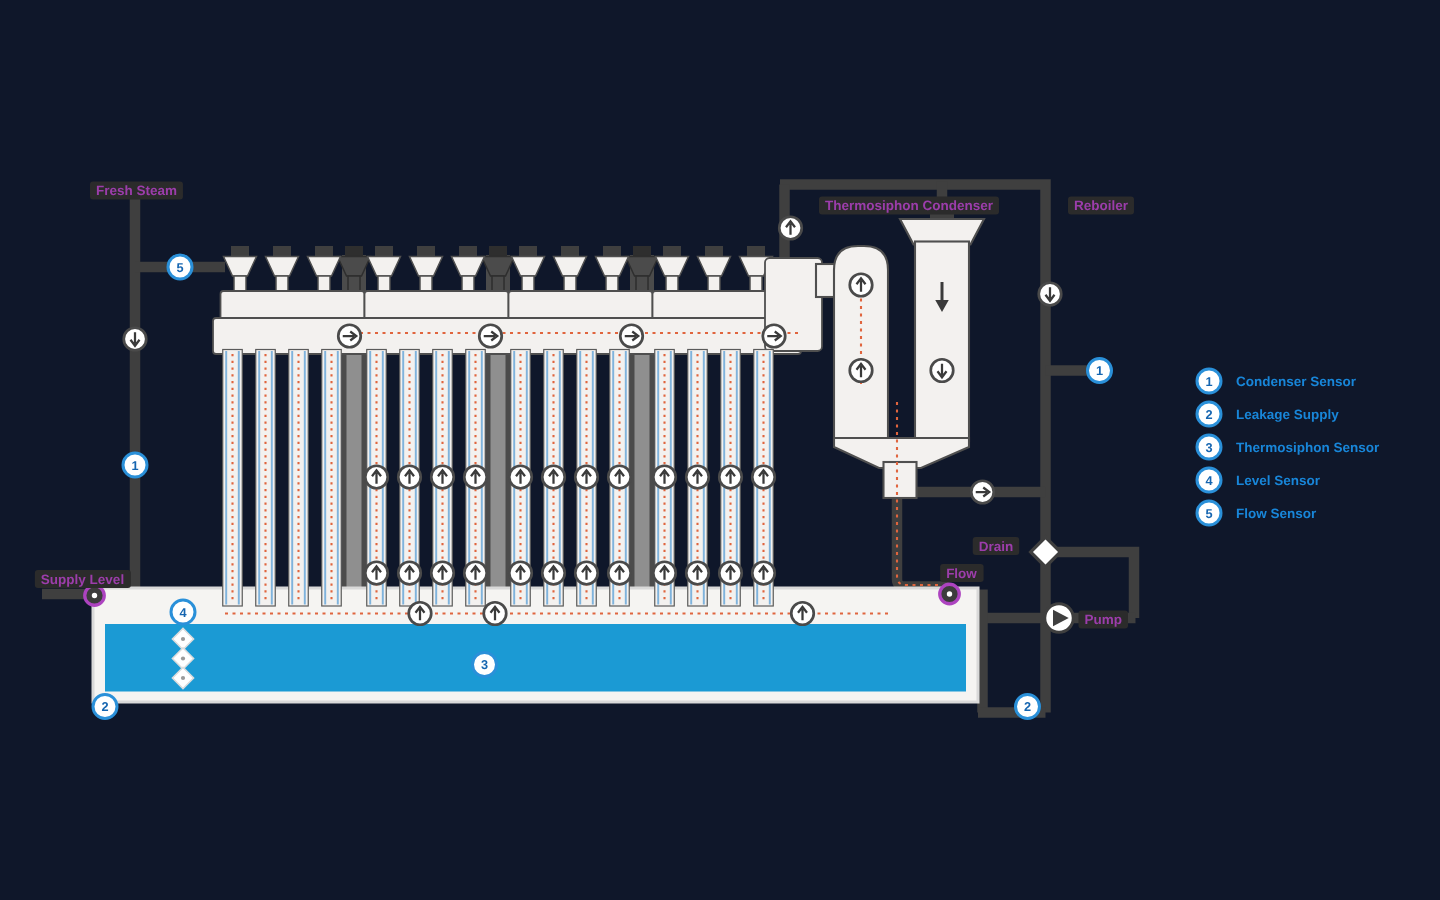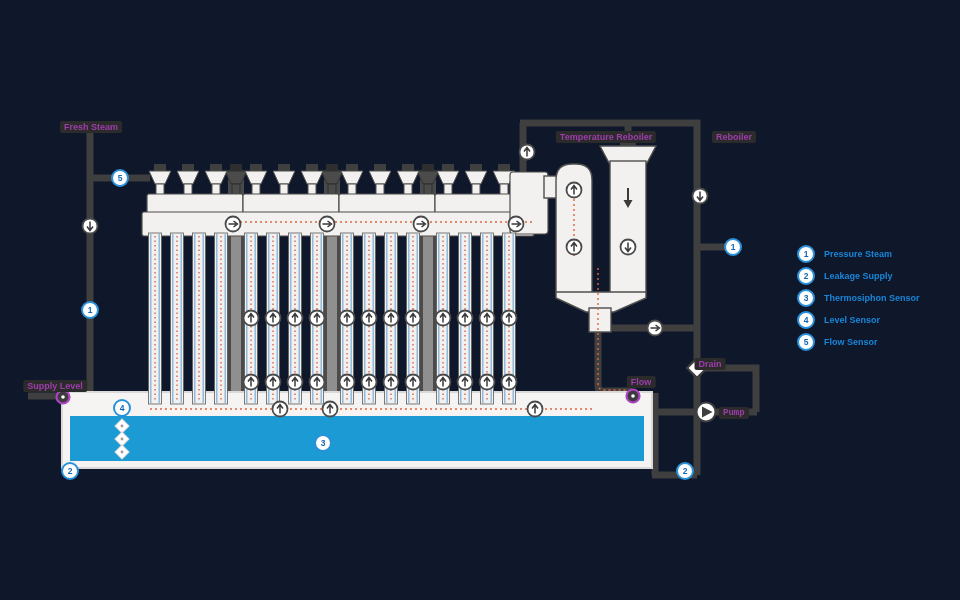--- a/index.html
+++ b/index.html
@@ -4,21 +4,21 @@
 <style>
   html,body{margin:0;padding:0;background:#000;}
   .stage{position:relative;width:960px;height:600px;background:#0f172a;overflow:hidden;
          font-family:"Liberation Sans",sans-serif;}
   svg{position:absolute;left:0;top:0;}
 
   
   .lbl{position:absolute;transform:translate(-50%,-50%);color:#9c3dab;
        font:bold 9px "Liberation Sans",sans-serif;white-space:nowrap;
        background:#2b2b2b;padding:1px 4px;border-radius:2px;z-index:6;}
-  .lbl.noshift{transform:translate(0,-50%);font-family:Liberation Mono, monospace;}
+  .lbl.noshift{transform:translate(0,-50%);}
 
   
   .sens{position:absolute;width:14px;height:14px;border:2px solid #2a90d9;border-radius:50%;
         background:#fff;color:#1565b0;font:bold 8.5px/14px "Liberation Sans",sans-serif;
         text-align:center;transform:translate(-50%,-50%);z-index:7;}
 
   
   .legend{position:absolute;left:797px;top:246px;z-index:7;}
   .legend-row{display:flex;align-items:center;margin-bottom:7px;height:15px;}
   .legend-badge{width:14px;height:14px;border:2px solid #2a90d9;border-radius:50%;
@@ -222,39 +222,39 @@
   <use href="#port" transform="translate(63,397)"></use>
   <use href="#port" transform="translate(633,396)"></use>
   <g>
     <use href="#flo" transform="translate(122,426)"></use>
     <use href="#flo" transform="translate(122,439)"></use>
     <use href="#flo" transform="translate(122,452)"></use>
   </g>
 </svg>
 
 <div class="lbl" style="left:91px;top:127px;">Fresh Steam</div>
-<div class="lbl" style="left:606px;top:137px;">Temperature Reboiler</div>
+<div class="lbl" style="left:606px;top:137px;">Thermosiphon Condenser</div>
 <div class="lbl" style="left:734px;top:137px;">Reboiler</div>
-<div class="lbl" style="left:710px;top:364px;">Drain</div>
+<div class="lbl" style="left:664px;top:364px;">Drain</div>
 <div class="lbl noshift" style="left:719px;top:413px;">Pump</div>
 <div class="lbl" style="left:55px;top:386px;">Supply Level</div>
 <div class="lbl" style="left:641px;top:382px;">Flow</div>
 
 <div class="sens" style="left:120px;top:178px;">5</div>
 <div class="sens" style="left:90px;top:310px;">1</div>
 <div class="sens" style="left:733px;top:247px;">1</div>
 <div class="sens" style="left:122px;top:408px;">4</div>
 <div class="sens" style="left:323px;top:443px;">3</div>
 <div class="sens" style="left:70px;top:471px;">2</div>
 <div class="sens" style="left:685px;top:471px;">2</div>
 
 <div class="legend">
   <div class="legend-row">
     <span class="legend-badge">1</span>
-    <span class="legend-label">Pressure Steam</span>
+    <span class="legend-label">Condenser Sensor</span>
   </div>
   <div class="legend-row">
     <span class="legend-badge">2</span>
     <span class="legend-label">Leakage Supply</span>
   </div>
   <div class="legend-row">
     <span class="legend-badge">3</span>
     <span class="legend-label">Thermosiphon Sensor</span>
   </div>
   <div class="legend-row">

